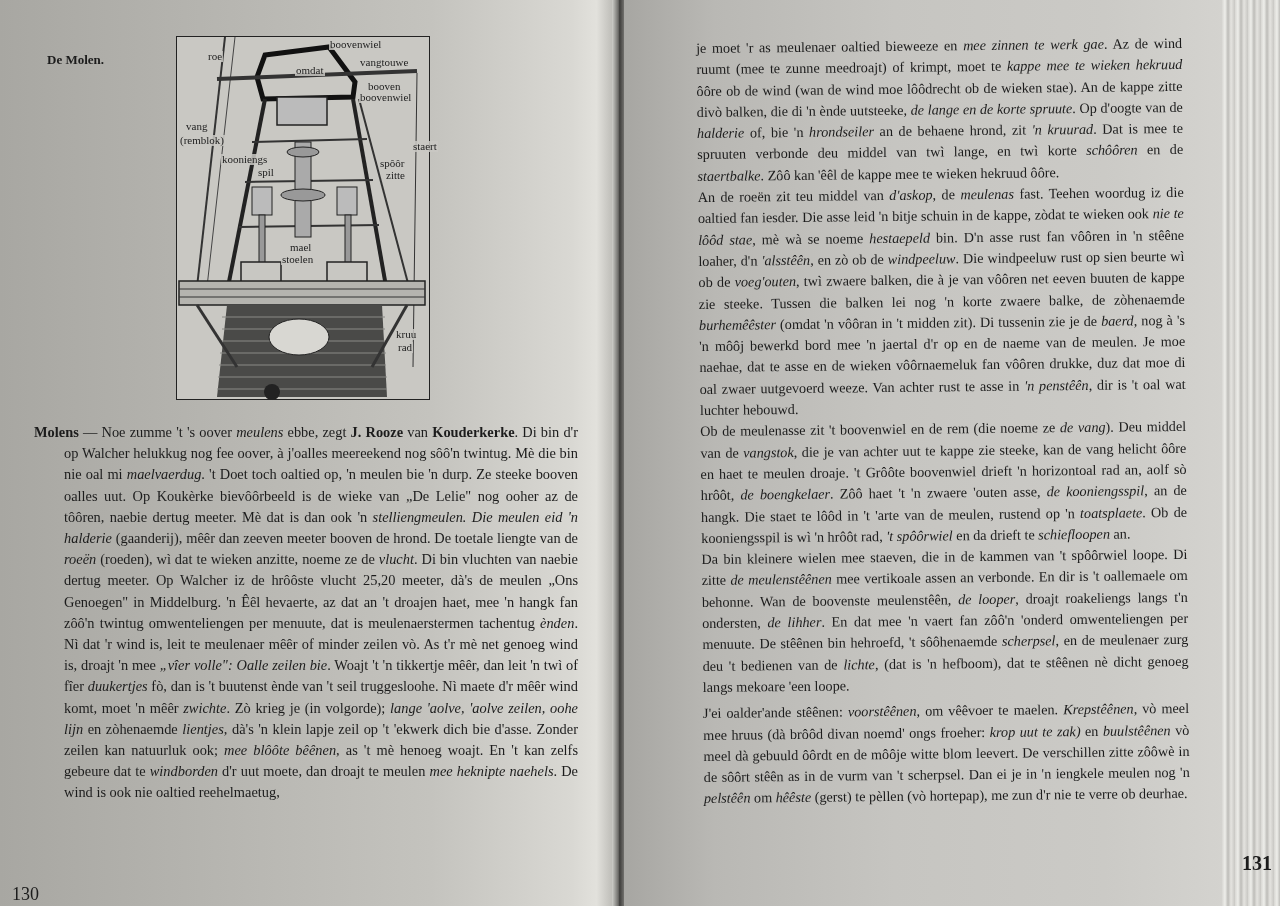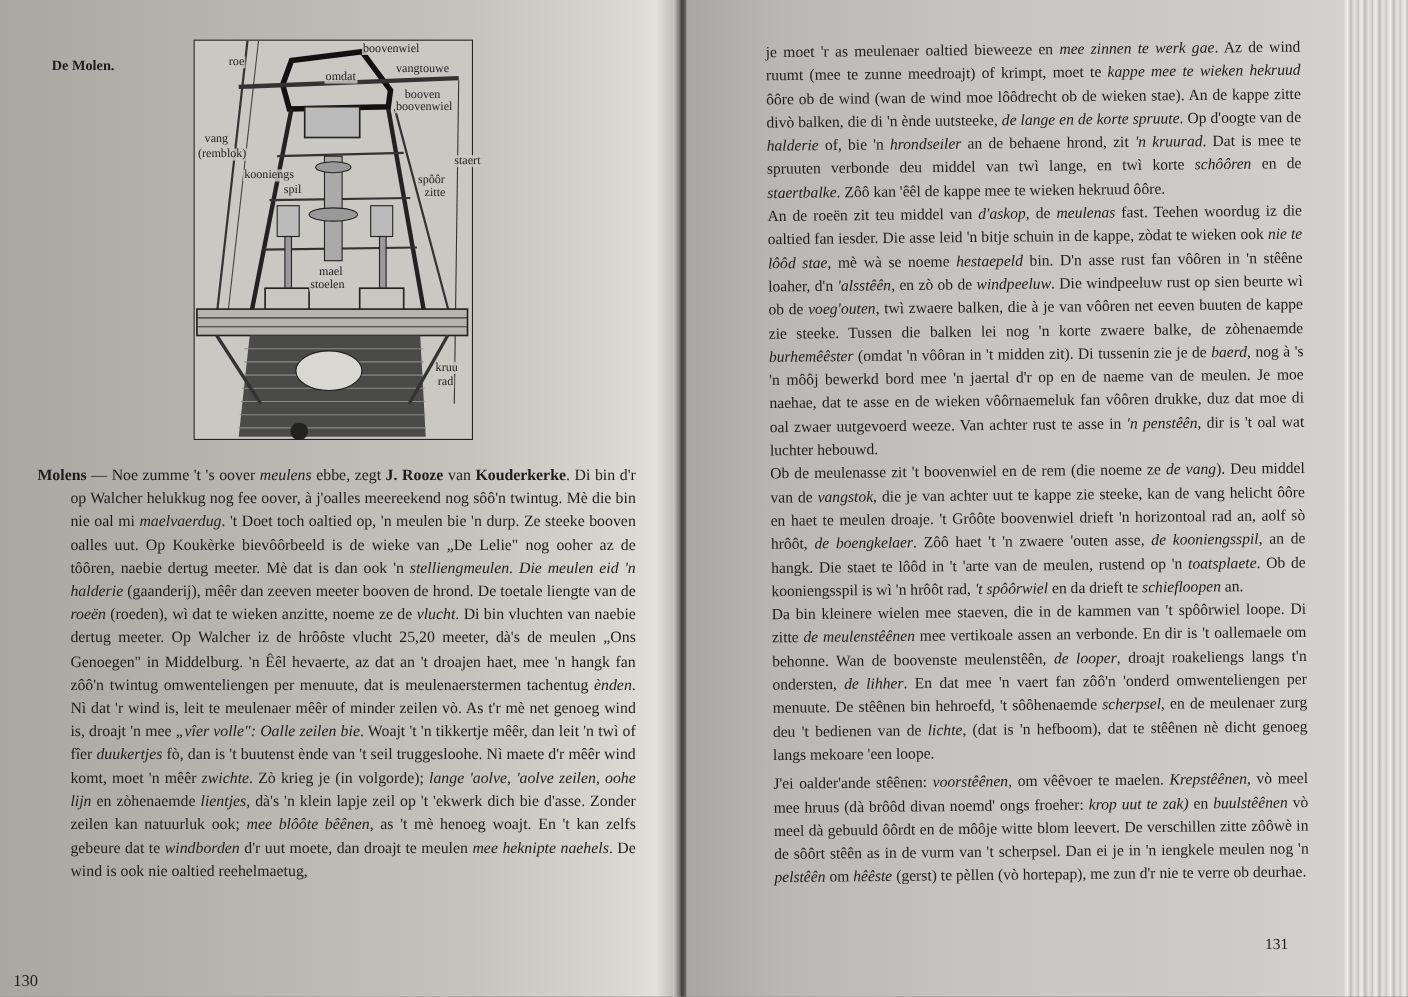--- a/index.html
+++ b/index.html
@@ -47,22 +47,22 @@
   .text-left .first { text-indent:-30px; padding-left:30px; }
   .text-right {
     position:absolute; left:696px; top:38px; width:486px;
     font-size:14.2px; line-height:21.3px; text-align:justify;
     transform: rotate(-0.6deg); transform-origin: left top;
   }
   .text-right p { margin:0; }
   .text-right .gap { margin-top:5px; }
   i { font-style:italic; }
   b { font-weight:bold; }
-  .page-num-left { position:absolute; left:12px; top:884px; font-size:15px; }
-  .page-num-right { position:absolute; left:1150px; top:852px; font-size:14px; }
+  .page-num-left { position:absolute; left:12px; top:884px; font-size:18px; }
+  .page-num-right { position:absolute; left:1242px; top:852px; font-size:20px;font-weight:bold; }
 </style>
 </head>
 <body>
 
 <div class="spread">
   <div class="page-left"></div>
   <div class="gutter"></div>
   <div class="page-right"></div>
   <div class="edges"></div>
 

